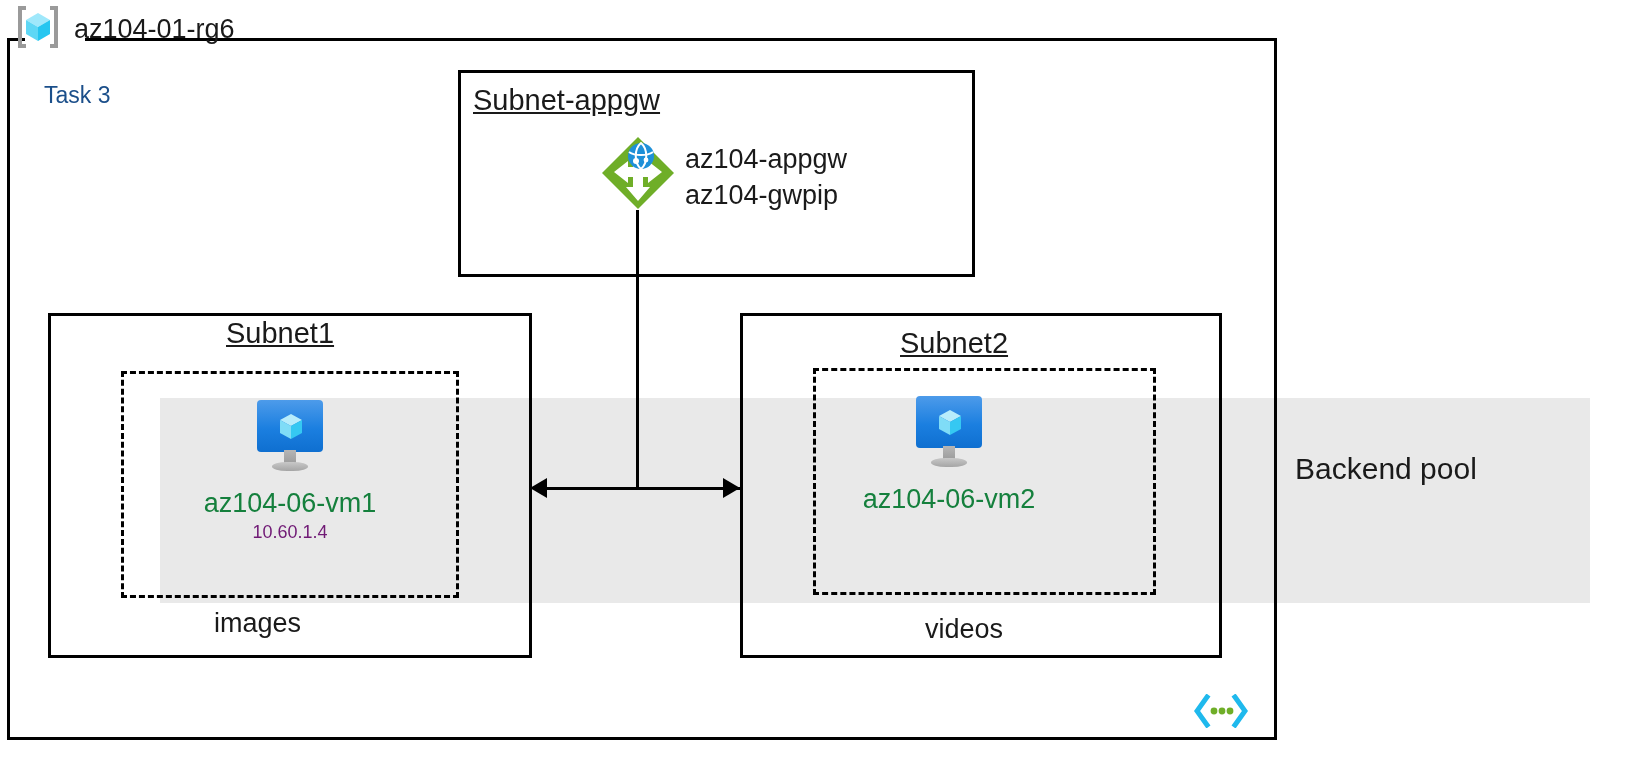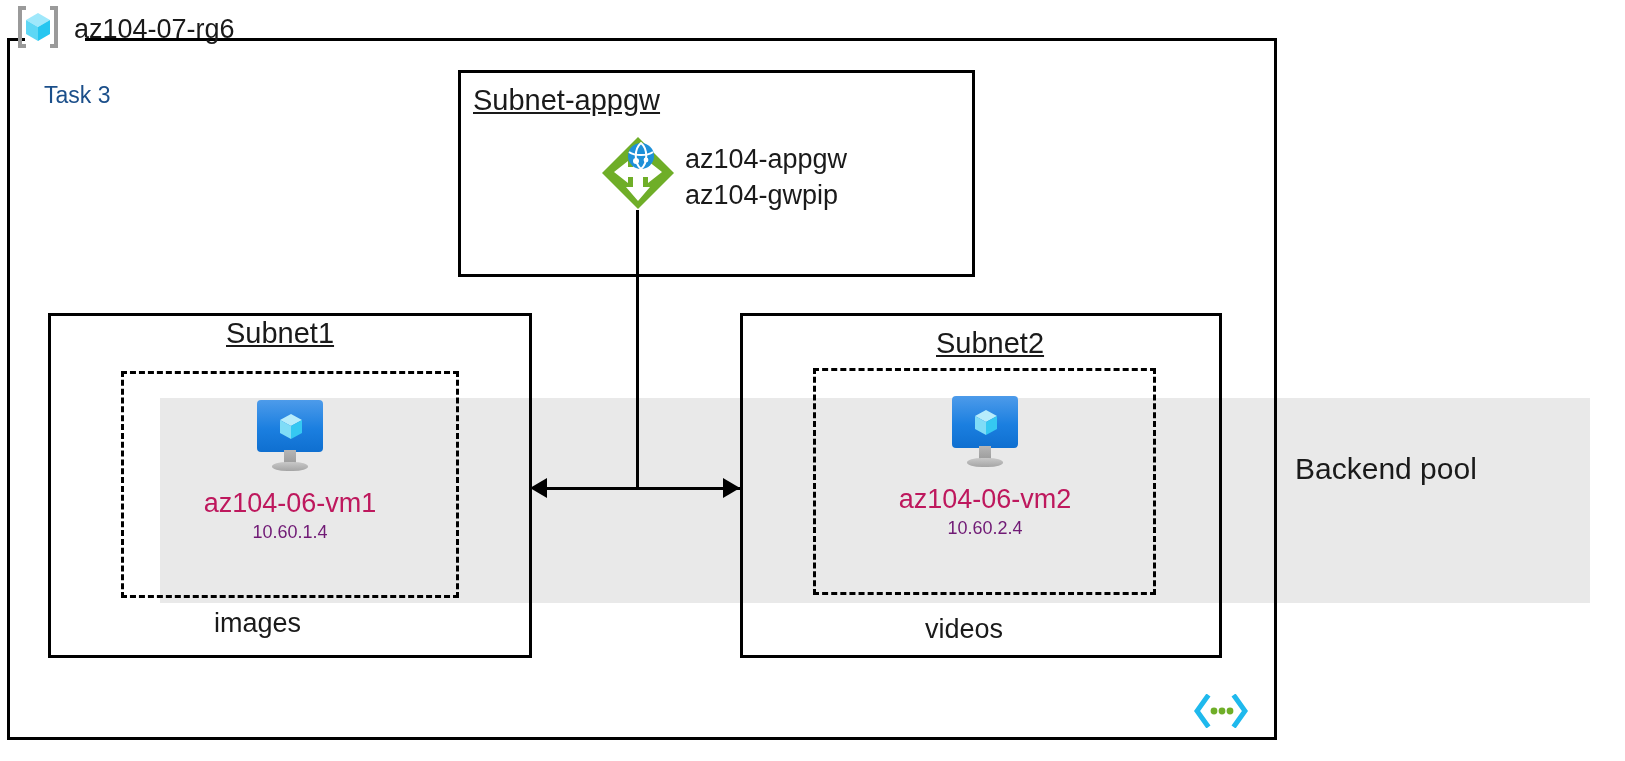--- a/index.html
+++ b/index.html
@@ -28,33 +28,33 @@
 
   
   .subnet-box{position:absolute;border:3px solid #000;background:transparent;
               box-sizing:border-box;z-index:5;}
   .subnet-appgw{left:458px;top:70px;width:517px;height:207px;}
   .subnet1{left:48px;top:313px;width:484px;height:345px;}
   .subnet2{left:740px;top:313px;width:482px;height:345px;}
   .subnet-title{position:absolute;font-size:29px;color:#1a1a1a;white-space:nowrap;z-index:7;text-decoration:underline;}
   .t-appgw{left:473px;top:84px;}
   .t-sub1{left:226px;top:317px;}
-  .t-sub2{left:900px;top:327px;margin-left:36px;}
+  .t-sub2{left:900px;top:327px;}
 
   
   .dashed-box{position:absolute;border:3px dashed #000;box-sizing:border-box;z-index:5;
               background:transparent;}
   .dash1{left:121px;top:371px;width:338px;height:227px;}
   .dash2{left:813px;top:368px;width:343px;height:227px;}
 
   
   .vm-block{position:absolute;z-index:6;text-align:center;width:300px;}
   .vm1{left:140px;top:400px;}
-  .vm2{left:835px;top:396px;}
-  .vm-name{font-size:27px;color:#be185d;line-height:1.28;white-space:nowrap;}
+  .vm2{left:799px;top:396px;}
+  .vm-name{font-size:27px;color:#15803d;line-height:1.28;white-space:nowrap;}
   .vm-ip{font-size:18px;color:#701a75;line-height:1.28;white-space:nowrap;}
 
   
   .vm-icon{width:78px;height:74px;margin:0 auto 12px auto;position:relative;}
   .vm-screen{position:absolute;left:6px;top:0;width:66px;height:52px;border-radius:4px;
              background:linear-gradient(180deg,#4d9bea 0%,#1b7fe0 55%,#0f6fd0 100%);}
   .vm-stand{position:absolute;left:33px;top:50px;width:12px;height:14px;
             background:linear-gradient(180deg,#b6b6b6,#9b9b9b);}
   .vm-base{position:absolute;left:21px;top:62px;width:36px;height:9px;border-radius:50%/60%;
            background:linear-gradient(180deg,#c8c8c8,#a5a5a5);}
@@ -98,21 +98,21 @@
   <div class="rg-header">
     <span>
       <svg width="48" height="46" viewBox="0 0 48 46">
         <path d="M12 4 L6 4 L6 42 L12 42" fill="none" stroke="#9a9a9a" stroke-width="4"></path>
         <path d="M36 4 L42 4 L42 42 L36 42" fill="none" stroke="#9a9a9a" stroke-width="4"></path>
         <polygon points="24,9 36,16 24,23 12,16" fill="#9fe8fb"></polygon>
         <polygon points="12,16 24,23 24,37 12,30" fill="#5ed7f5"></polygon>
         <polygon points="36,16 36,30 24,37 24,23" fill="#26c6f0"></polygon>
       </svg>
     </span>
-    <span class="rg-title">az104-07-rg6</span>
+    <span class="rg-title">az104-01-rg6</span>
   </div>
 
   <div class="task-label">Task 3</div>
 
   <div class="subnet-box subnet-appgw"></div>
   <div class="subnet-title t-appgw">Subnet-appgw</div>
 
   <div class="appgw-wrap">
     <svg width="80" height="80" viewBox="0 0 80 80">
       <polygon points="40,4 76,40 40,76 4,40" fill="#6fae28"></polygon>
@@ -171,21 +171,20 @@
       <div class="vm-screen"></div>
       <div class="vm-stand"></div>
       <div class="vm-base"></div>
       <svg class="vm-cube" viewBox="0 0 26 27">
         <polygon points="13,1 24,7 13,13 2,7" fill="#b7ecfb"></polygon>
         <polygon points="2,7 13,13 13,26 2,20" fill="#7fdcf7"></polygon>
         <polygon points="24,7 24,20 13,26 13,13" fill="#35c8f2"></polygon>
       </svg>
     </div>
     <div class="vm-name">az104-06-vm2</div>
-    <div class="vm-ip">10.60.2.4</div>
   </div>
 
   <div class="sub-foot foot2">videos</div>
 
   <div class="code-icon">
     <svg width="54" height="34" viewBox="0 0 54 34">
       <path d="M13 3 L3 17 L13 31" fill="none" stroke="#1fb9ed" stroke-width="5" stroke-linecap="square"></path>
       <path d="M41 3 L51 17 L41 31" fill="none" stroke="#1fb9ed" stroke-width="5" stroke-linecap="square"></path>
       <circle cx="20" cy="17" r="3.4" fill="#6fae28"></circle>
       <circle cx="28" cy="17" r="3.4" fill="#6fae28"></circle>

